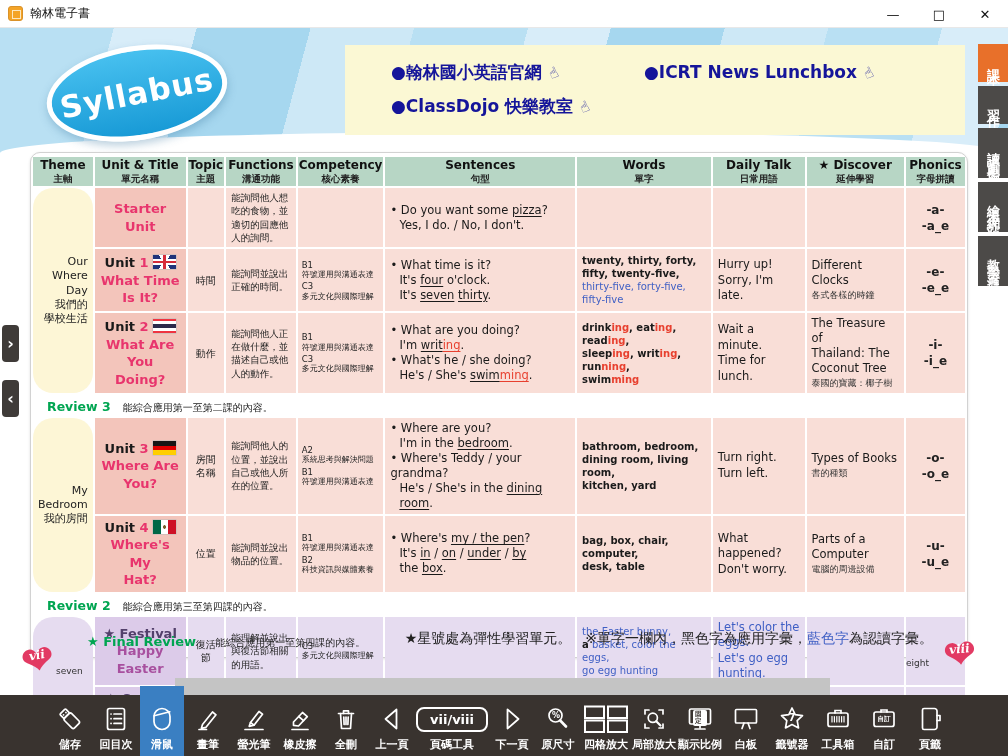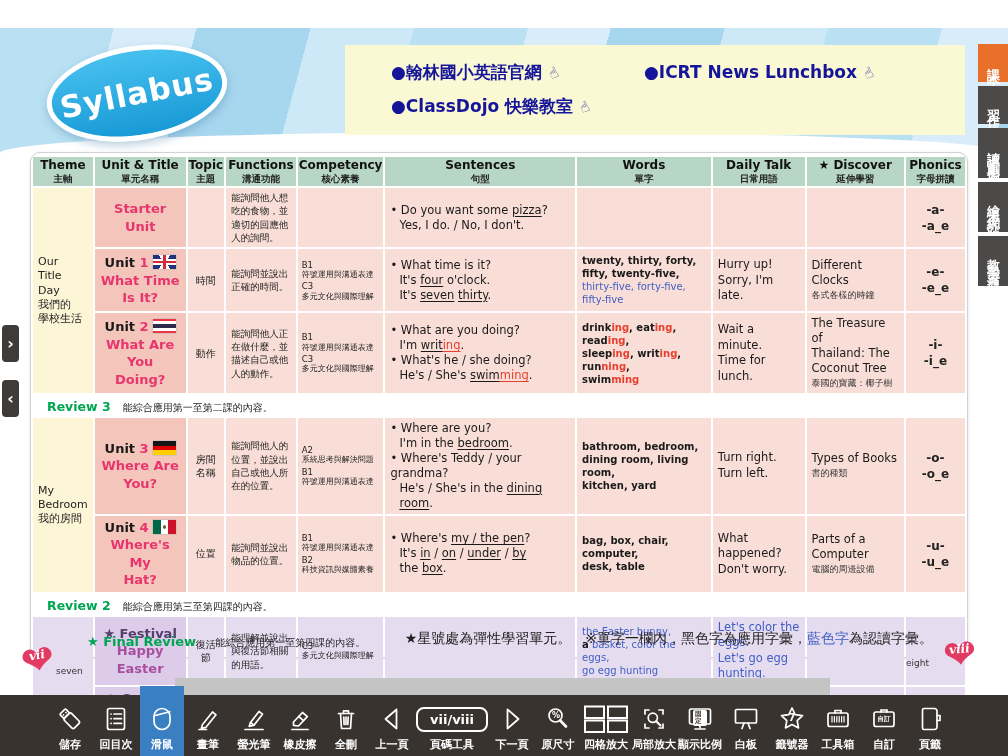--- a/index.html
+++ b/index.html
@@ -34,21 +34,21 @@
   
   .card{position:absolute;left:30px;top:124px;width:938px;height:506px;background:#fff;border:1px solid #d2d2d2;
         border-radius:10px;box-shadow:0 1px 3px rgba(0,0,0,.12);}
   table.syllabus{border-collapse:separate;border-spacing:2px;margin:2px auto 0;table-layout:fixed;}
   table.syllabus th{background:#b7d6c5;padding:2px 1px;vertical-align:middle;height:16px;}
   .h-en{font-size:12px;font-weight:bold;color:#111;line-height:1.15;}
   .h-zh{font-size:9.5px;font-weight:bold;color:#222;line-height:1.2;}
   .row-unit td{vertical-align:middle;padding:3px 5px;}
   .tone-pink td{background:#f9ded7;}
   .tone-pink td.cell-unit{background:#f3c5bb;}
-  td.cell-theme{background:#fdf6d6 !important;text-align:left;}
+  td.cell-theme{background:#fdf6d6 !important;text-align:right;border-radius:20px;}
   .tone-purple td{background:#e6dcf0;}
   .tone-purple td.cell-unit{background:#dccbe9;}
   .tone-purple td.cell-theme{background:#e6dcf0 !important;}
   .row-review td{background:#fff;padding:1px 4px 1px 14px;height:16px;}
   .review-label{color:#00a551;font-weight:bold;font-size:12.5px;margin-right:12px;}
   .review-text{font-size:10px;color:#222;}
   .theme-line{font-size:11px;color:#222;line-height:1.3;}
   .cell-unit{text-align:center;}
   .unit-line{font-size:13px;line-height:1.35;color:#1a1a1a;}
   .cell-topic{text-align:center;}
@@ -128,20 +128,29 @@
   .tool-badge{position:absolute;color:#fff;font-weight:bold;pointer-events:none;}
   .badge-star{left:0;right:0;top:9px;text-align:center;font-size:10px;}
   .badge-monitor{left:50%;top:7px;transform:translateX(-50%);background:#fff;color:#39332f;font-size:6.5px;
                  padding:1px 2px;border-radius:2px;line-height:1.1;}
   .badge-custom{left:50%;top:12px;transform:translateX(-50%);font-size:6.5px;}
 </style>
 </head>
 <body>
 
 <div class="app">
+  <div class="titlebar">
+    <span class="app-icon"></span>
+    <span class="title-text">翰林電子書</span>
+    <div class="win-controls">
+      <span class="win-btn">—</span>
+      <span class="win-btn">□</span>
+      <span class="win-btn">✕</span>
+    </div>
+  </div>
 
   <div class="stage">
     <div class="topband"></div>
     <div class="band-curve"></div>
     <div class="logo">
       <span>Syllabus</span>
     </div>
     <div class="links">
         <div class="link-row">
           <span class="link"><span>●翰林國小英語官網</span><span class="hand">☝</span></span>
@@ -207,21 +216,21 @@
               <th>
                 <div class="h-en">Phonics</div>
                 <div class="h-zh">字母拼讀</div>
               </th>
             </tr>
           </thead>
           <tbody>
             <tr class="row-unit tone-pink">
               <td class="cell-theme" rowspan="3">
                 <div class="theme-line">Our</div>
-                <div class="theme-line">Title</div>
+                <div class="theme-line">Where</div>
                 <div class="theme-line">Day</div>
                 <div class="theme-line">我們的</div>
                 <div class="theme-line">學校生活</div>
               </td>
               <td class="cell-unit">
                 <div class="unit-line"><span class="c-pink b">Starter Unit</span></div>
               </td>
               <td class="cell-topic"></td>
               <td class="cell-func">能詢問他人想吃的食物，並適切的回應他人的詢問。</td>
               <td class="cell-comp"></td>

